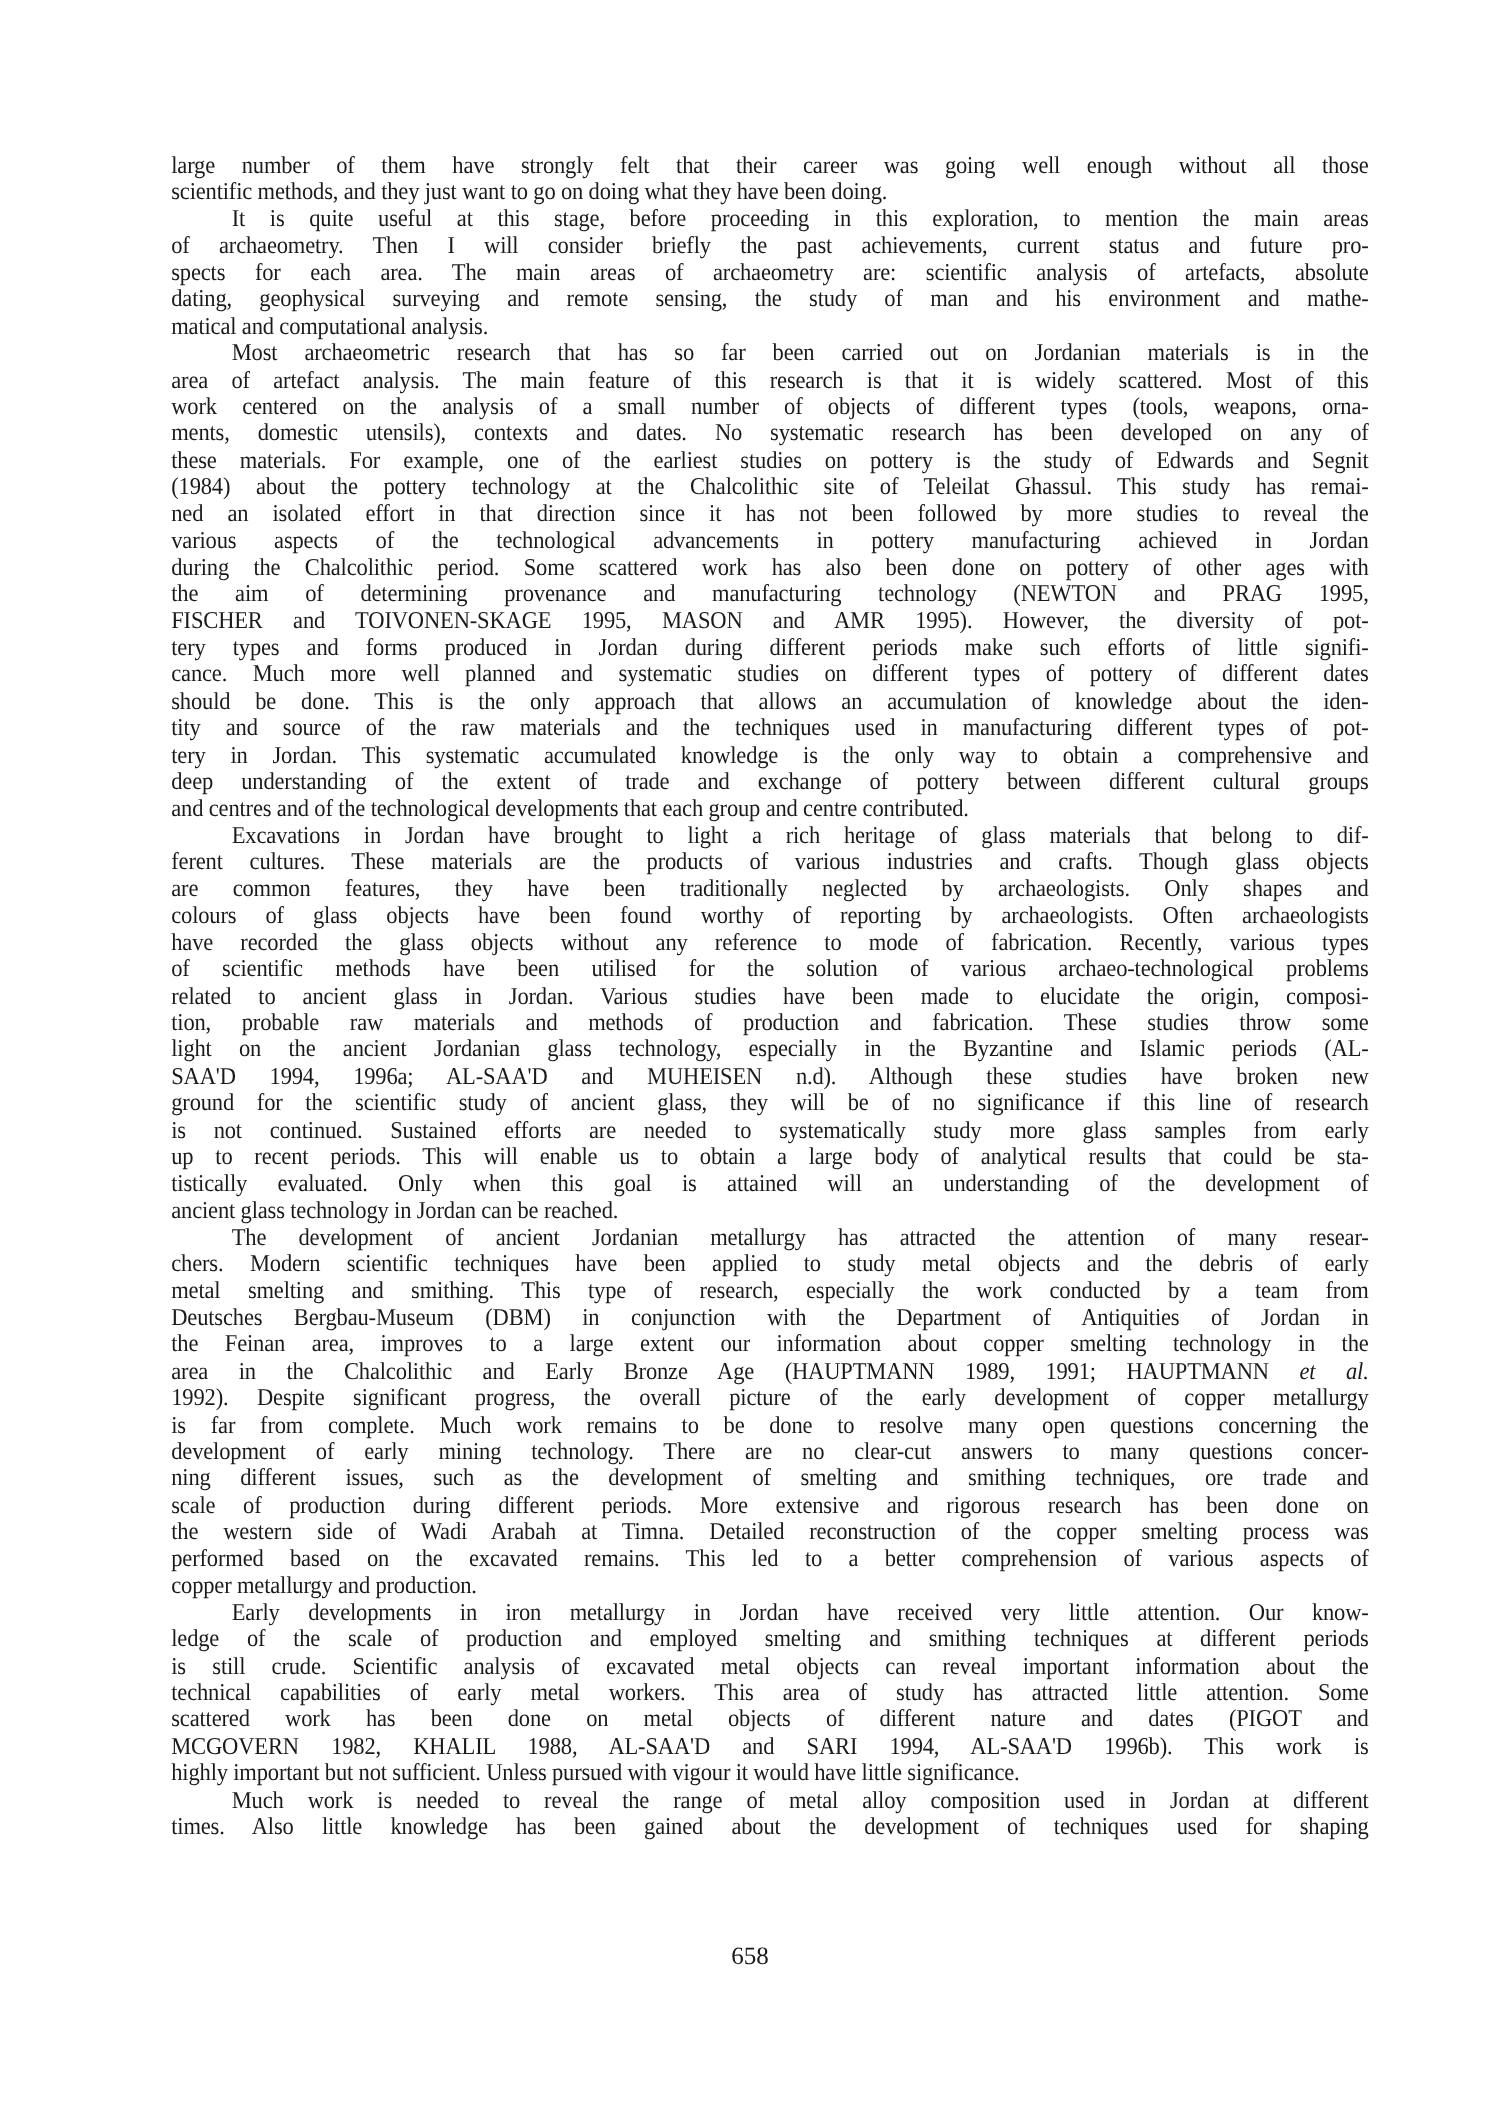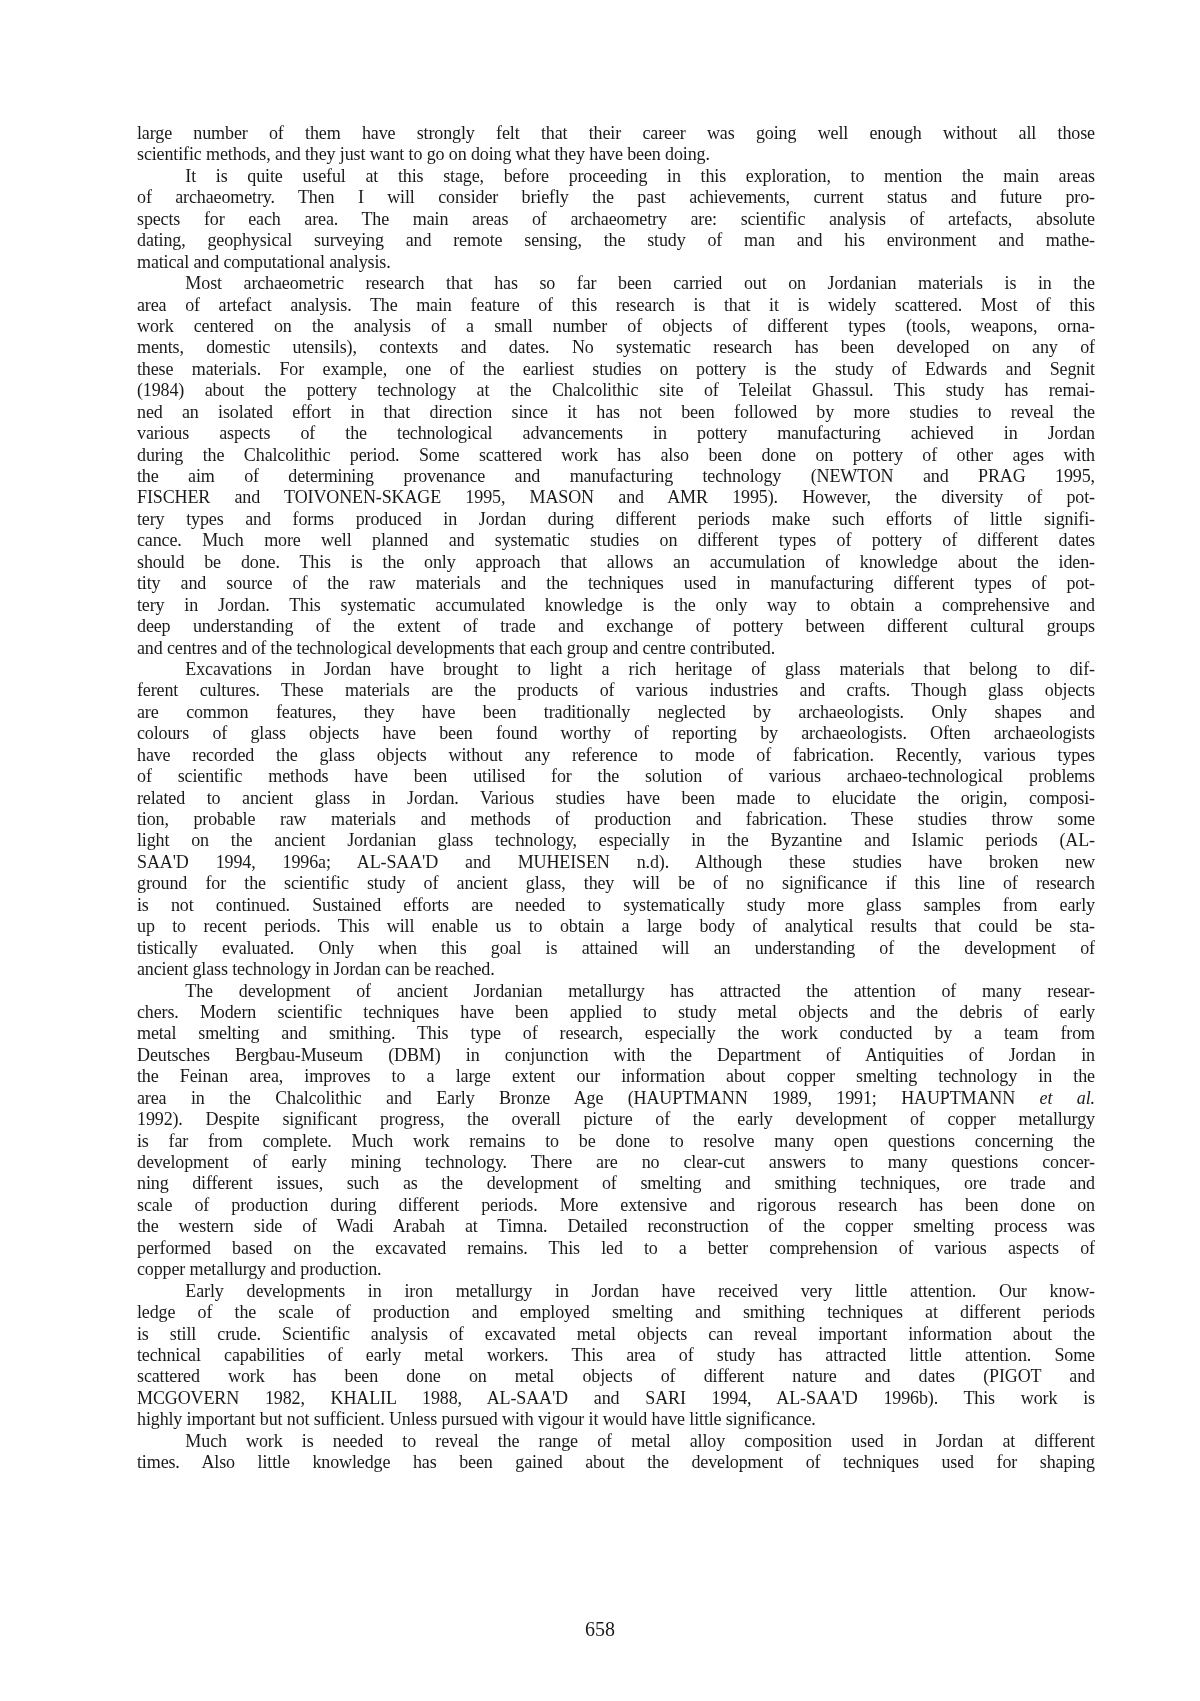--- a/index.html
+++ b/index.html
@@ -23,21 +23,21 @@
     line-height: 21.45px;
     white-space: nowrap;
     text-align: justify;
     text-align-last: justify;
   }
   .line.last { text-align-last: left; }
   .line.indent { padding-left: 52px; }
   .folio {
     position: absolute;
     left: 0; right: 0;
-    top: 1618px;
+    top: 1554px;
     text-align: center;
     font-family: "Liberation Serif", "DejaVu Serif", serif;
     font-size: 20px;
     color: #1a1a1a;
   }
   .para { display: block; }
   i { font-style: italic; }
 </style>
 </head>
 <body>

